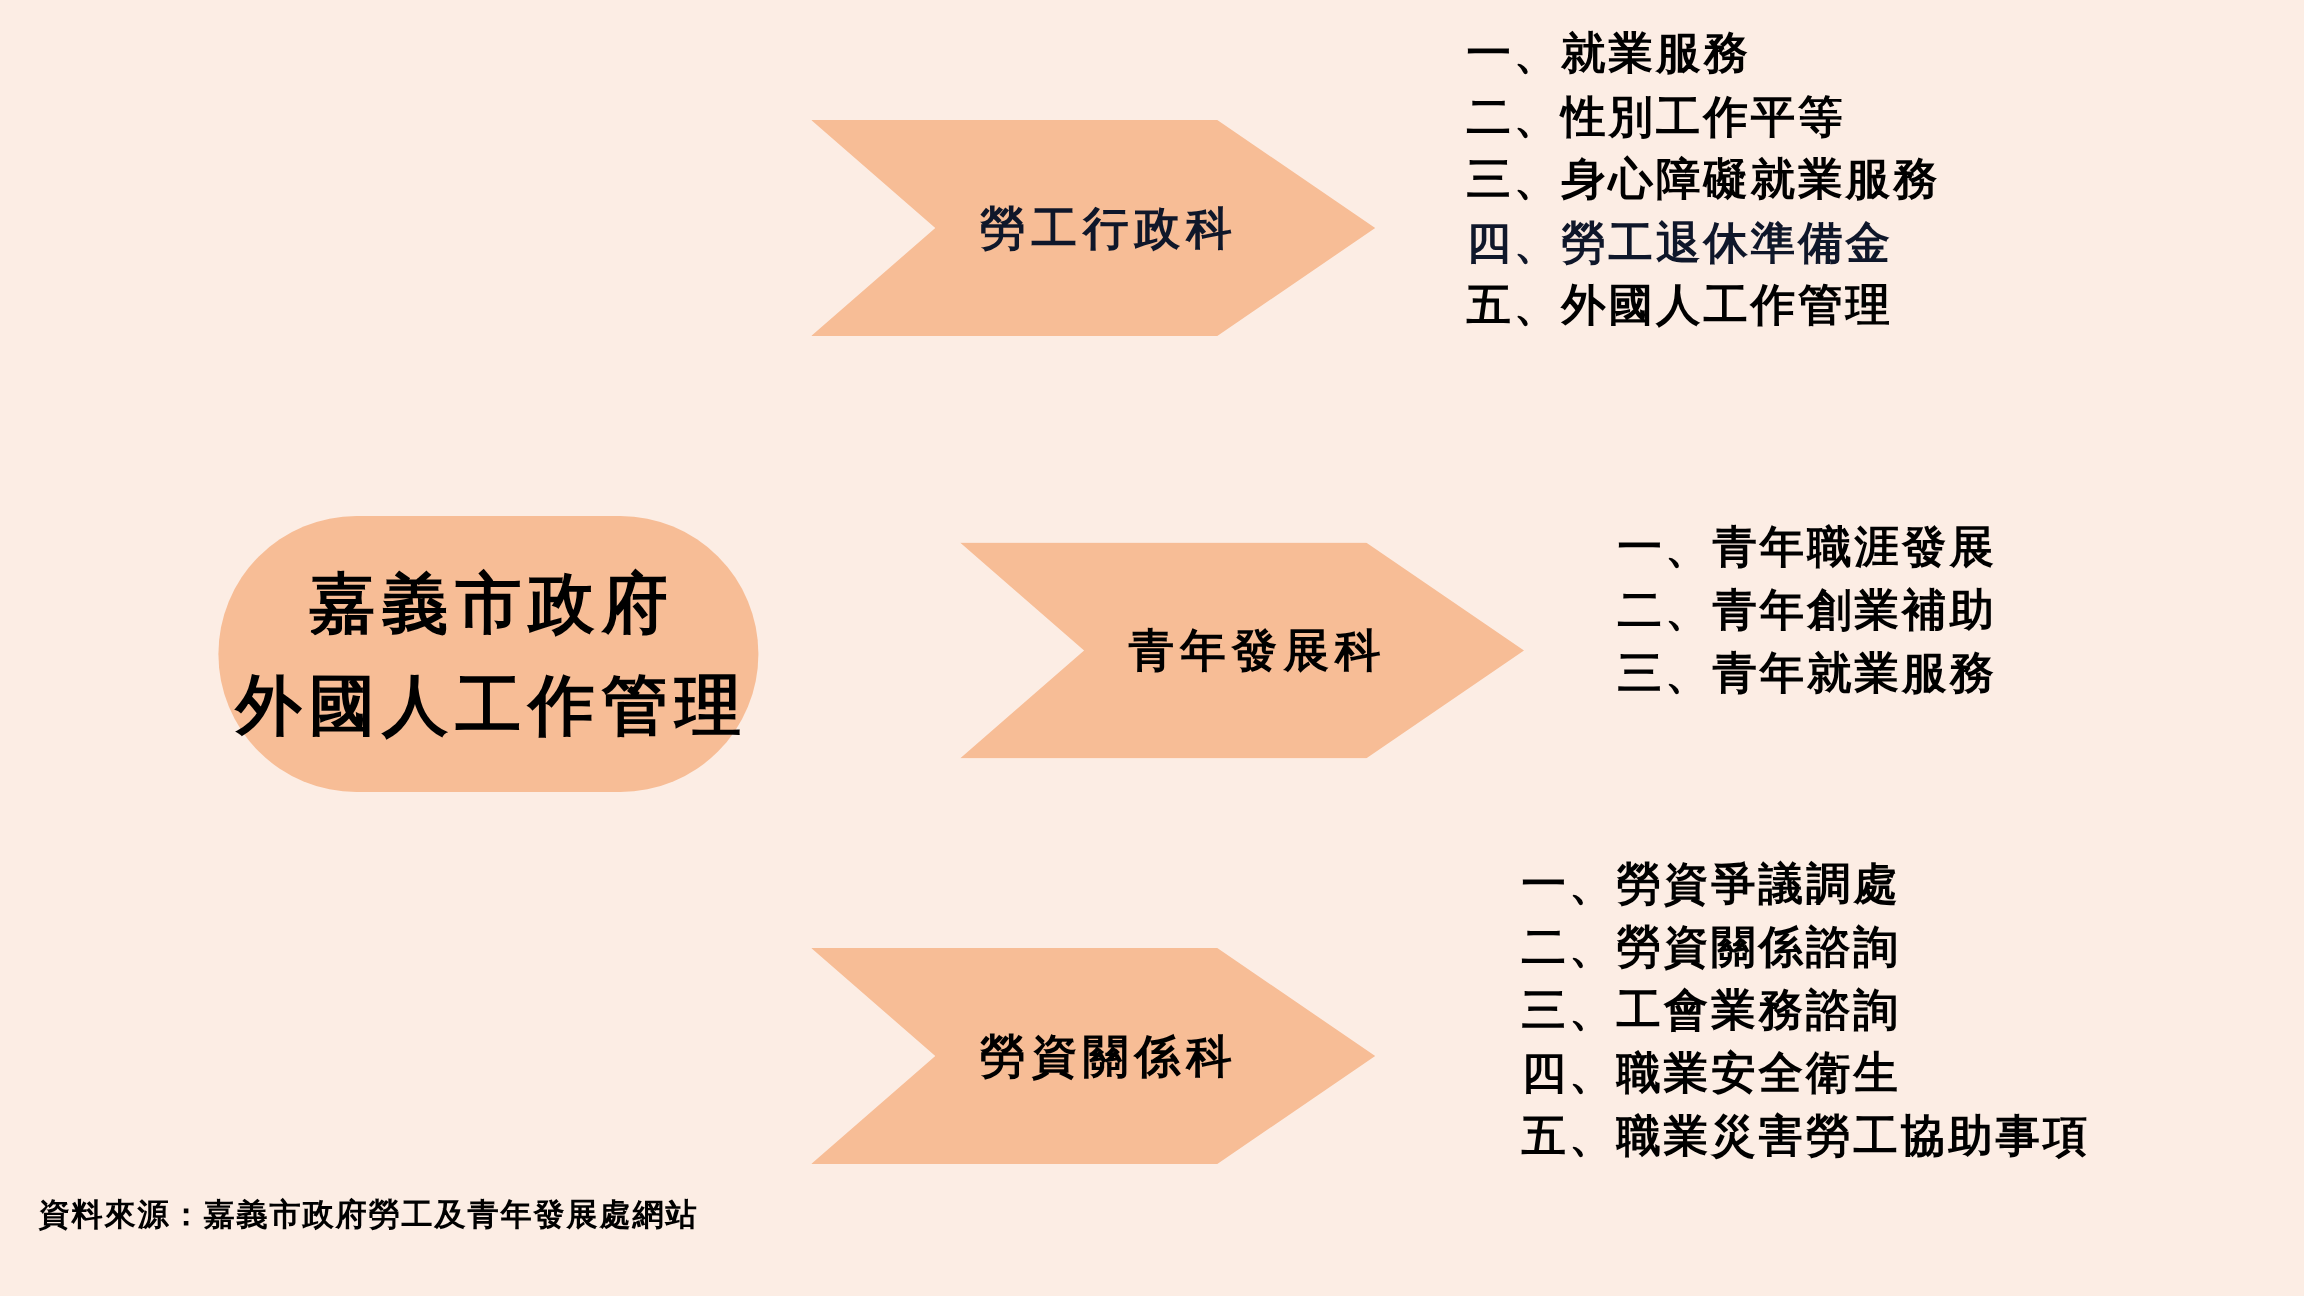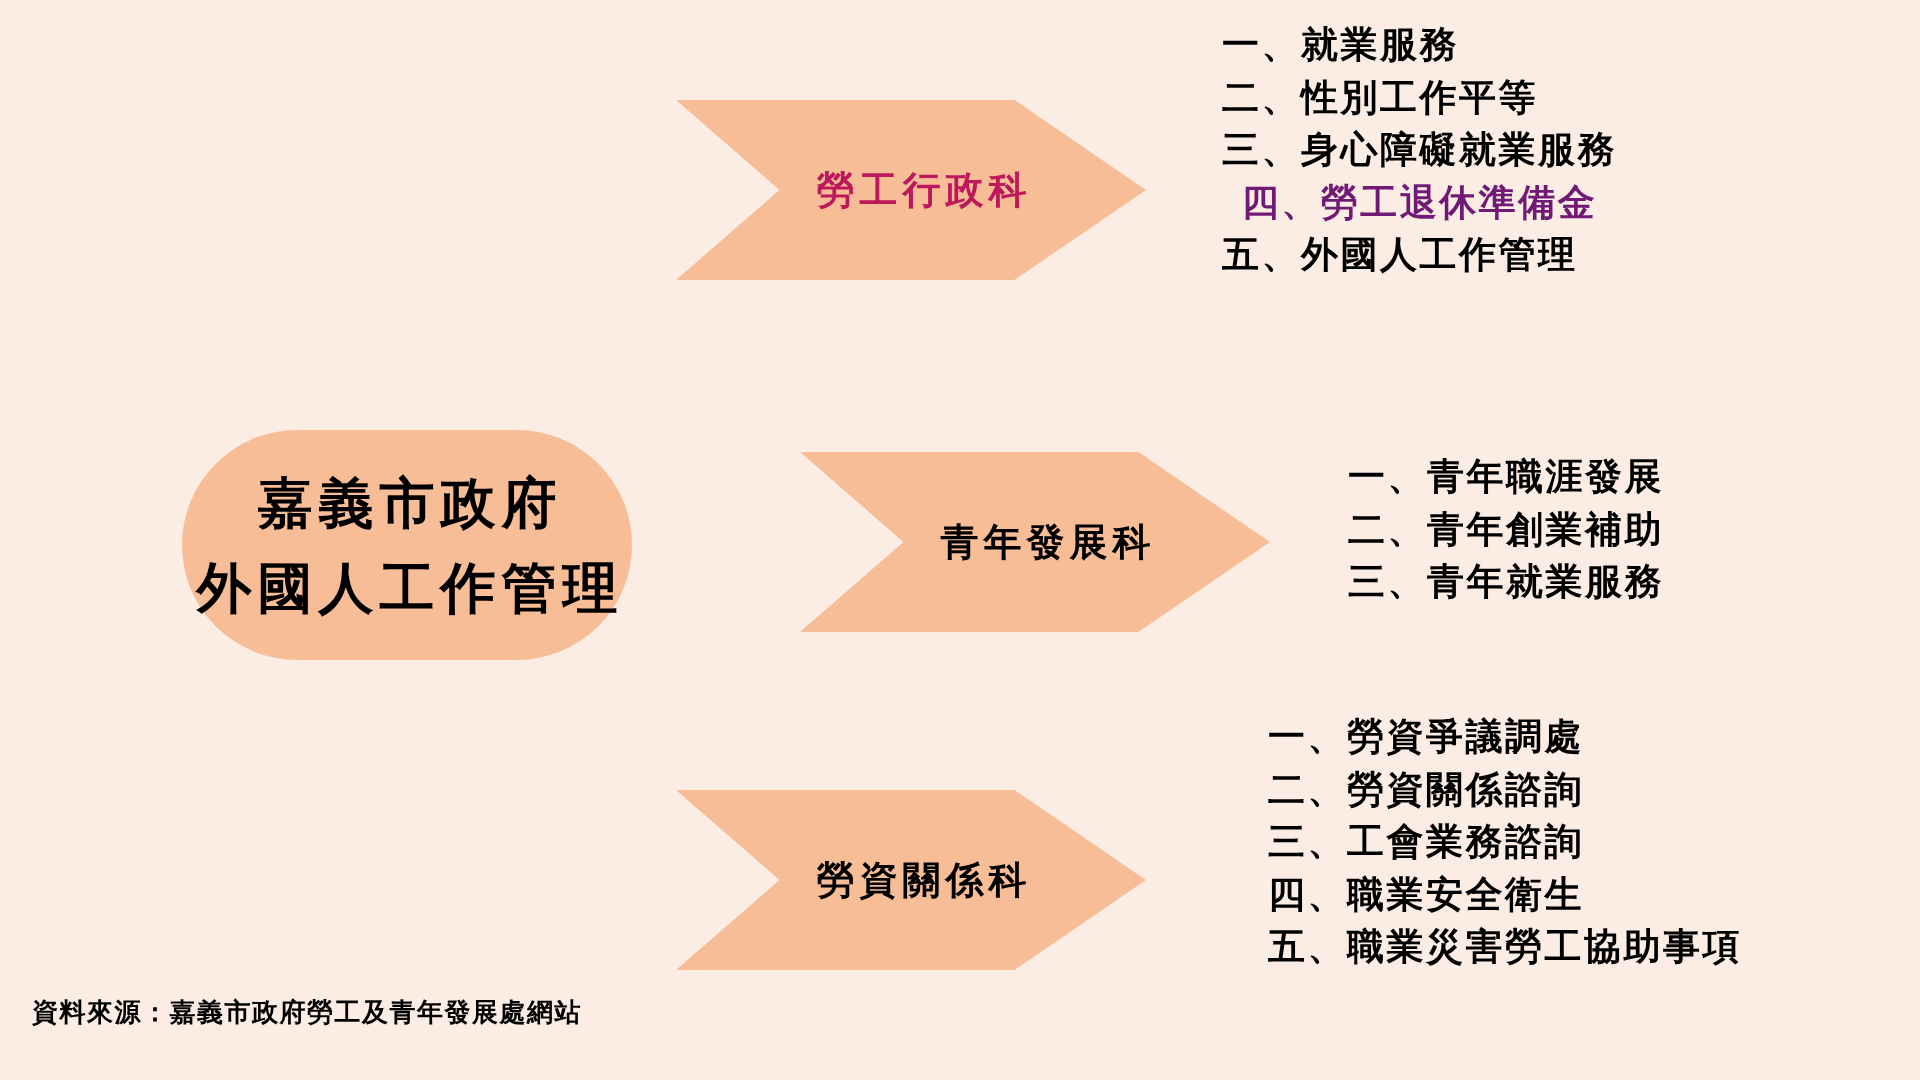--- a/index.html
+++ b/index.html
@@ -83,21 +83,21 @@
   .duty-item {
     color: #000000;
     font-size: 37px;
     font-weight: bold;
     letter-spacing: 2.5px;
     white-space: nowrap;
     line-height: 1.42;
   }
 
   #duty-list-1 { left: 1222px; top: 18px; }
-  #duty-list-2 { left: 1348px; top: 450px; }
+  #duty-list-2 { left: 1348px; top: 429px; }
   #duty-list-3 { left: 1268px; top: 710px; }
 
   
   .source-note {
     position: absolute;
     left: 32px;
     top: 995px;
     color: #000000;
     font-size: 26px;
     font-weight: bold;
@@ -109,27 +109,27 @@
 <body style="background: rgb(252, 237, 228);">
 
 <div id="canvas">
 
   <div class="root-node" style="background: rgb(247, 189, 150);">
     <div class="root-line" style="color: rgb(0, 0, 0);">嘉義市政府</div>
     <div class="root-line" style="color: rgb(0, 0, 0);">外國人工作管理</div>
   </div>
 
   <div class="chevron" id="chevron-1" style="background: rgb(247, 189, 150);">
-    <div class="chevron-label" style="color: #be185d;">勞工行政科</div>
+    <div class="chevron-label" style="color: #0f172a;">勞工行政科</div>
   </div>
   <ul class="duty-list" id="duty-list-1">
     <li class="duty-item" style="color: rgb(0, 0, 0);">一、就業服務</li>
     <li class="duty-item" style="color: rgb(0, 0, 0);">二、性別工作平等</li>
     <li class="duty-item" style="color: rgb(0, 0, 0);">三、身心障礙就業服務</li>
-    <li class="duty-item" style="color: #701a75; text-align: center;">四、勞工退休準備金</li>
+    <li class="duty-item" style="color: #0f172a;">四、勞工退休準備金</li>
     <li class="duty-item" style="color: rgb(0, 0, 0);">五、外國人工作管理</li>
   </ul>
 
   <div class="chevron" id="chevron-2" style="background: rgb(247, 189, 150);">
     <div class="chevron-label" style="color: rgb(0, 0, 0);">青年發展科</div>
   </div>
   <ul class="duty-list" id="duty-list-2">
     <li class="duty-item" style="color: rgb(0, 0, 0);">一、青年職涯發展</li>
     <li class="duty-item" style="color: rgb(0, 0, 0);">二、青年創業補助</li>
     <li class="duty-item" style="color: rgb(0, 0, 0);">三、青年就業服務</li>

